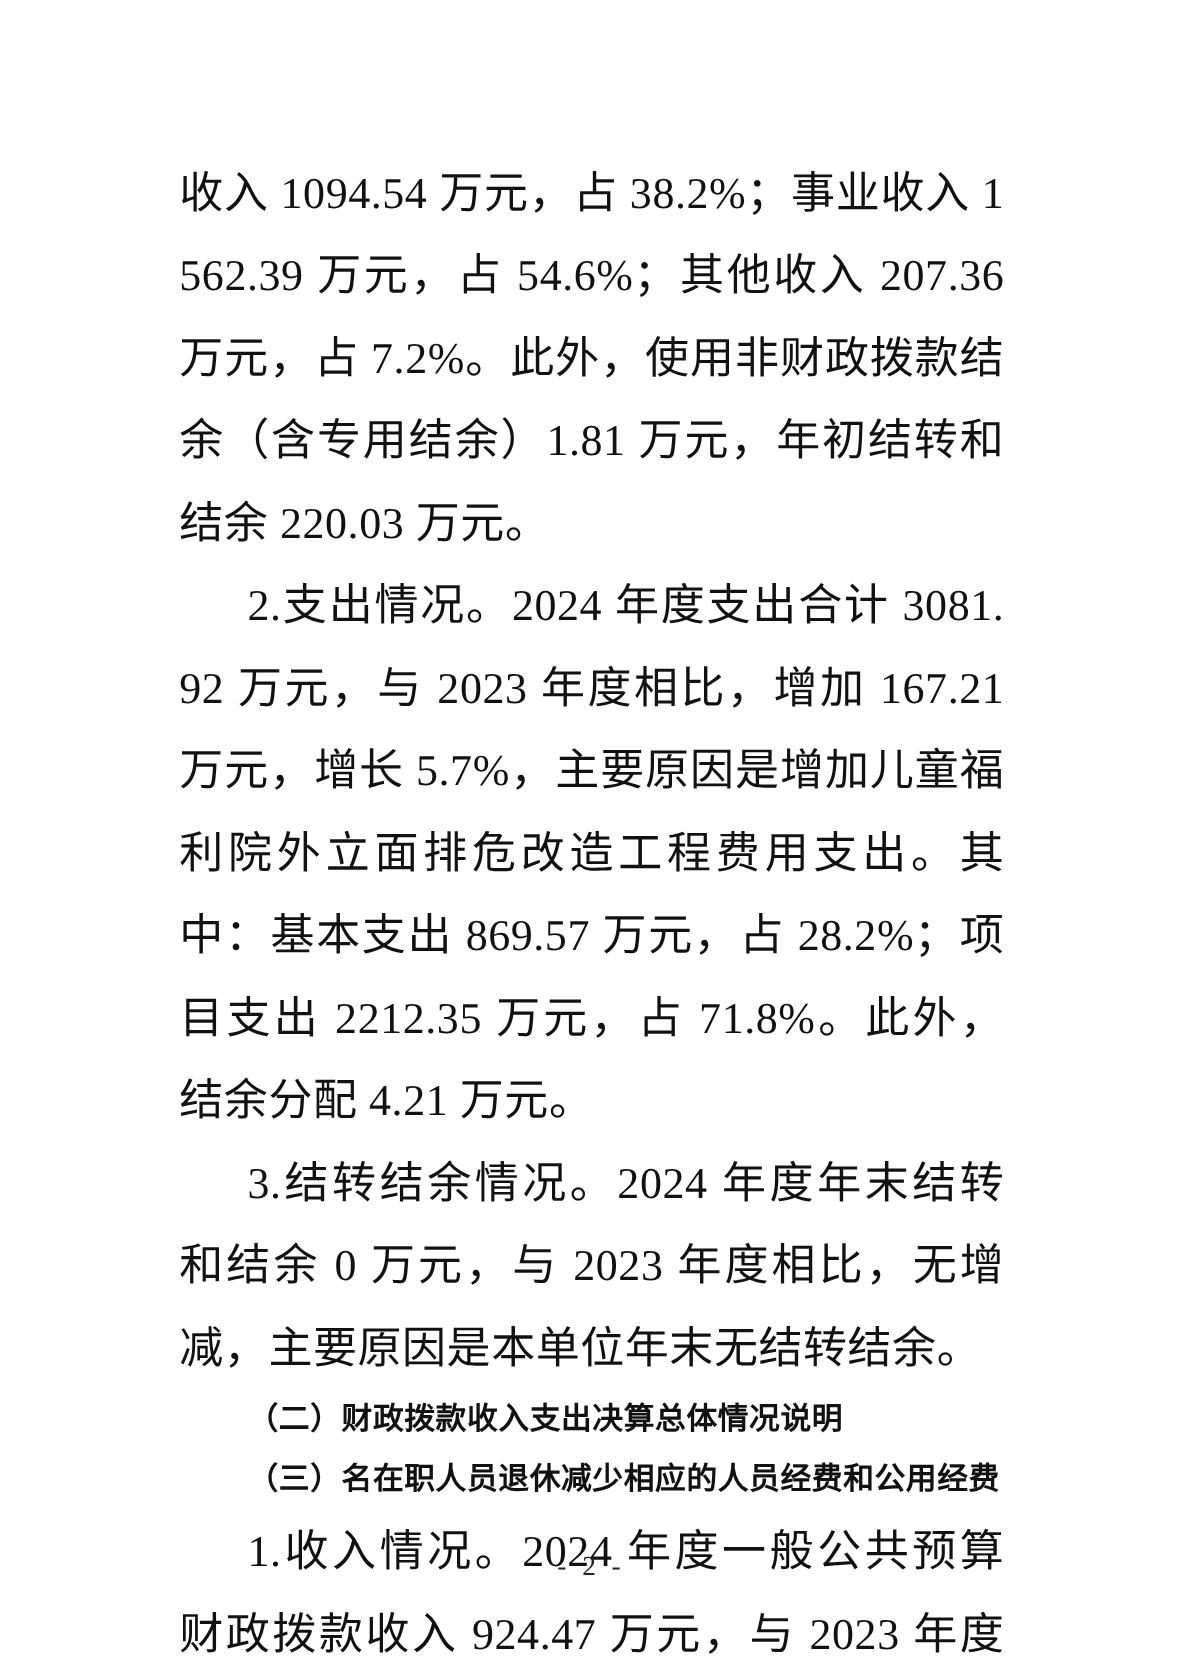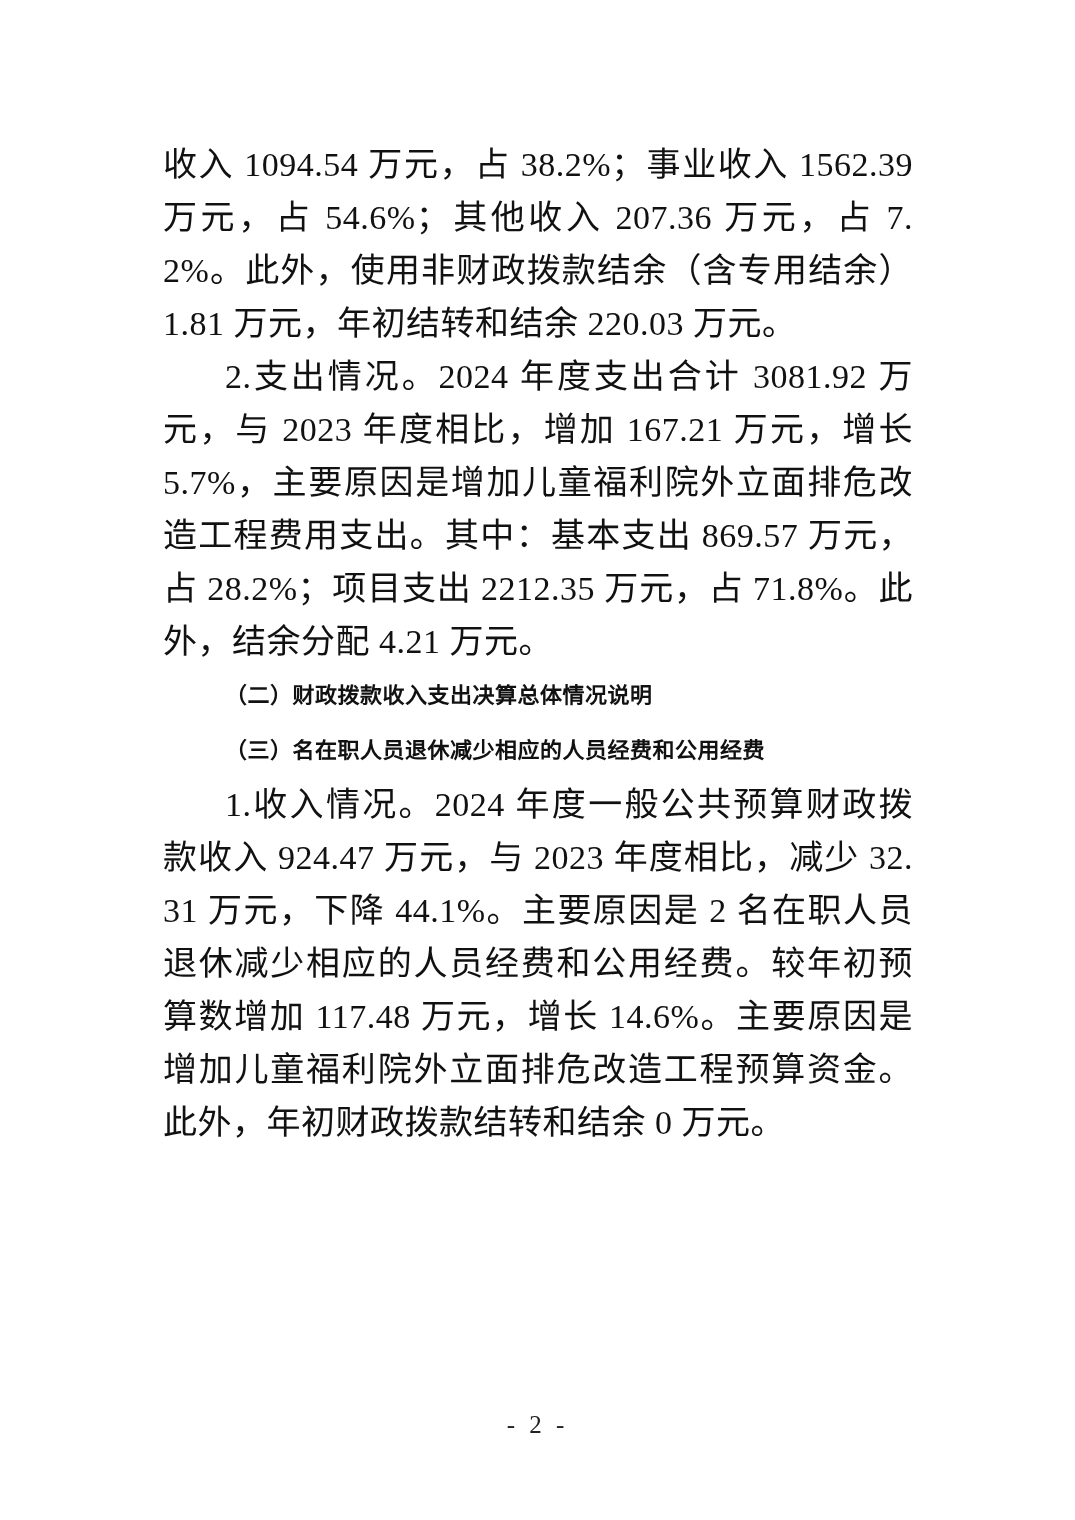--- a/index.html
+++ b/index.html
@@ -18,33 +18,33 @@
     overflow: hidden;
   }
   .content {
     position: absolute;
     top: 138px;
     left: 163px;
     width: 750px;
   }
   .para {
     margin: 0;
-    font-size: 34px;
-    line-height: 53px;
+    font-size: 40px;
+    line-height: 75px;
     text-align: justify;
     letter-spacing: 0.5px;
     word-break: break-all;
   }
   .para.indent {
     text-indent: 62px;
     font-family: Liberation Serif, serif;
   }
   .heading {
     margin: 0;
-    font-size: 22px;
+    font-size: 28px;
     line-height: 55px;
     font-weight: bold;
     text-indent: 62px;
     letter-spacing: 0.5px;
   }
   .footer {
     position: absolute;
     top: 1400px;
     left: 0;
     width: 100%;
@@ -55,19 +55,20 @@
     letter-spacing: 4px;
   }
 </style>
 </head>
 <body>
 
 <div class="page">
   <div class="content">
     <p class="para">收入 1094.54 万元，占 38.2%；事业收入 1562.39 万元，占 54.6%；其他收入 207.36 万元，占 7.2%。此外，使用非财政拨款结余（含专用结余）1.81 万元，年初结转和结余 220.03 万元。</p>
     <p class="para indent">2.支出情况。2024 年度支出合计 3081.92 万元，与 2023 年度相比，增加 167.21 万元，增长 5.7%，主要原因是增加儿童福利院外立面排危改造工程费用支出。其中：基本支出 869.57 万元，占 28.2%；项目支出 2212.35 万元，占 71.8%。此外，结余分配 4.21 万元。</p>
+    <p class="para indent">3.结转结余情况。2024 年度年末结转和结余 0 万元，与 2023 年度相比，无增减，主要原因是本单位年末无结转结余。</p>
     <h3 class="heading">（二）财政拨款收入支出决算总体情况说明</h3>
     <h3 class="heading">（三）名在职人员退休减少相应的人员经费和公用经费</h3>
     <p class="para indent">1.收入情况。2024 年度一般公共预算财政拨款收入 924.47 万元，与 2023 年度相比，减少 32.31 万元，下降 44.1%。主要原因是 2 名在职人员退休减少相应的人员经费和公用经费。较年初预算数增加 117.48 万元，增长 14.6%。主要原因是增加儿童福利院外立面排危改造工程预算资金。此外，年初财政拨款结转和结余 0 万元。</p>
   </div>
 
   <div class="footer">- 2 -</div>
 </div>
 
 </body></html>

